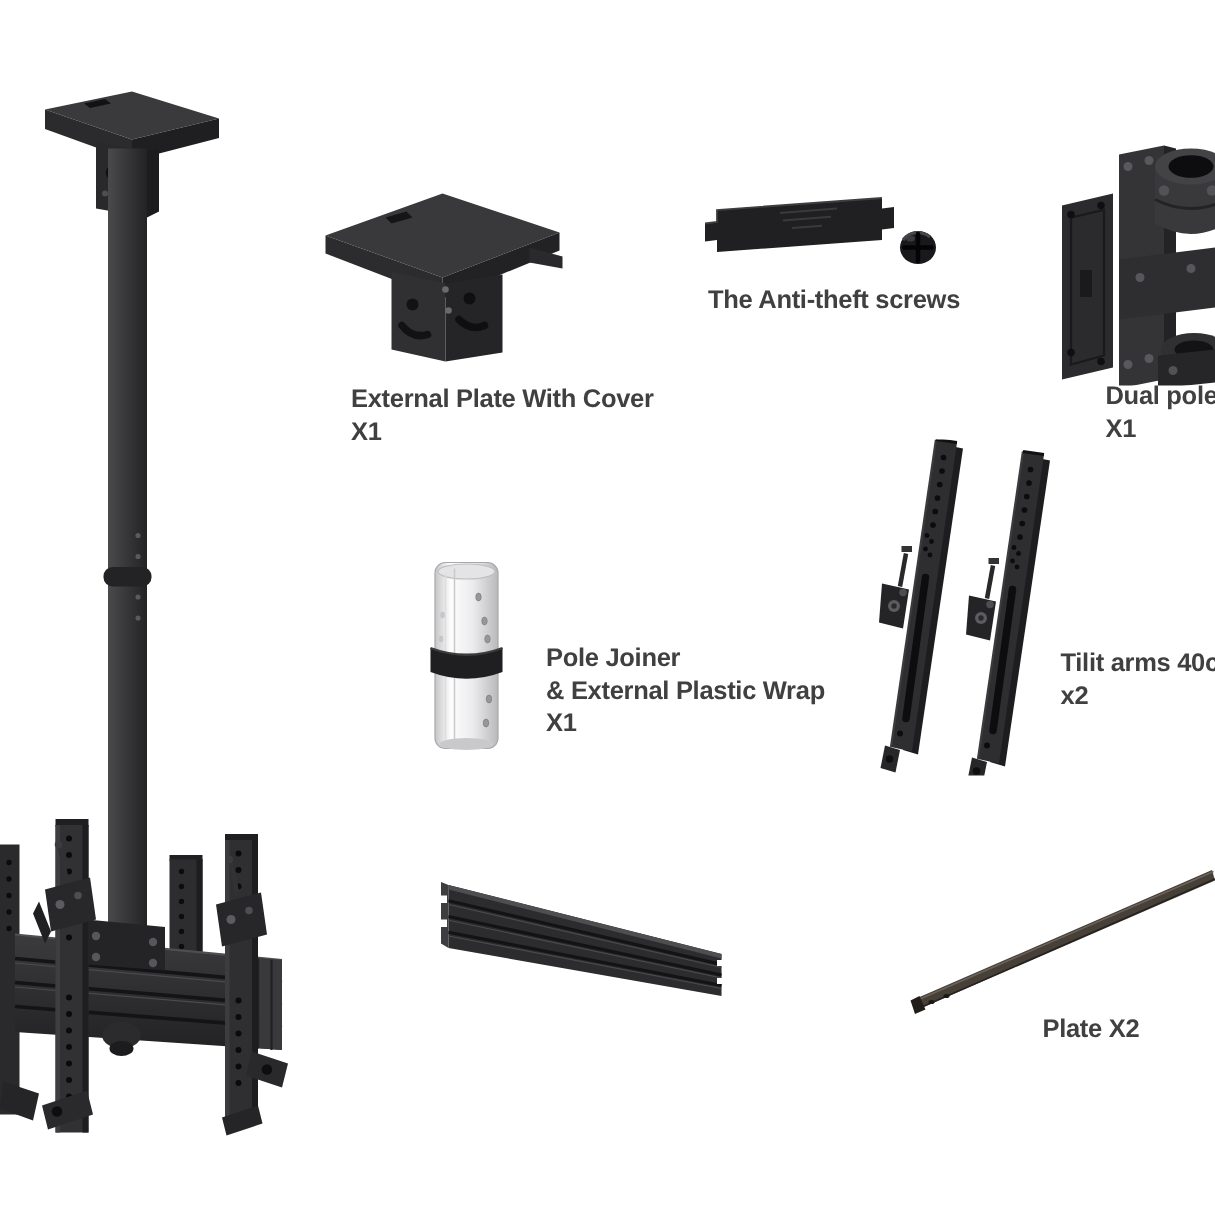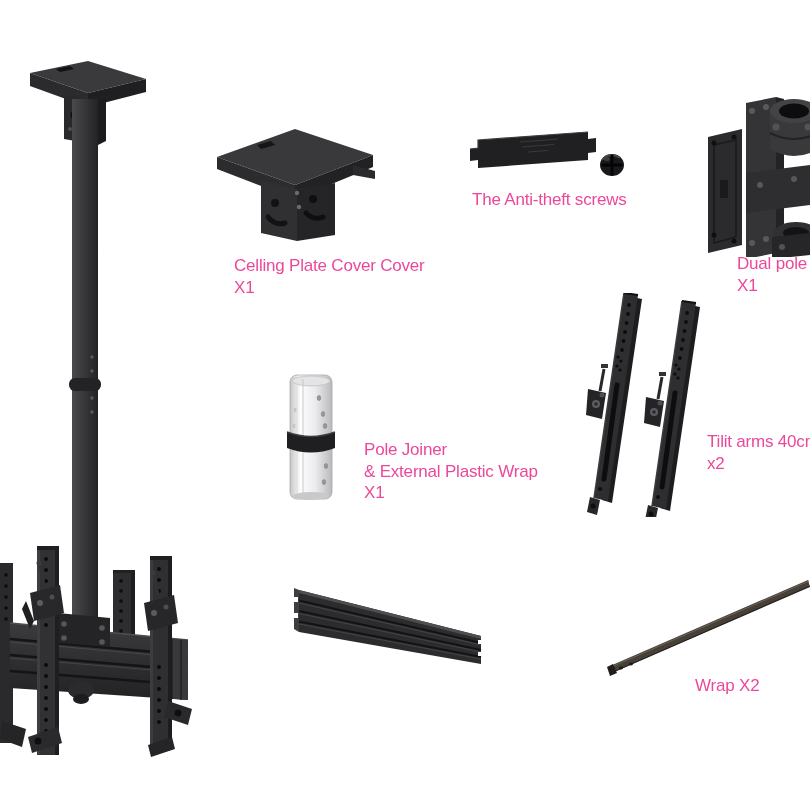--- a/index.html
+++ b/index.html
@@ -1,21 +1,21 @@
 <!DOCTYPE html>
 <html><head>
 <meta charset="utf-8">
 <style>
   html,body{margin:0;padding:0;background:#fff;}
   #canvas{
     position:relative;width:810px;height:810px;background:#ffffff;
     overflow:hidden;font-family:"Liberation Sans",sans-serif;
   }
   .part-label{
-    position:absolute;color:#ec4899;font-weight:400;font-size:17px;
+    position:absolute;color:#404040;font-weight:700;font-size:17px;
     line-height:21.5px;letter-spacing:-0.2px;white-space:nowrap;
   }
   .illus{position:absolute;}
   svg{display:block;}
 </style>
 </head>
 <body>
 
 <div id="canvas">
 
@@ -342,42 +342,42 @@
       <polygon points="5,88 203,2 205,9 7,95" fill="#474039"></polygon>
       <line x1="6" y1="89" x2="204" y2="3" stroke="#6b635b" stroke-width="1"></line>
       <line x1="8" y1="94" x2="205" y2="8" stroke="#26211d" stroke-width="1"></line>
       <polygon points="2,89 8,86 12,95 5,98" fill="#211d1a"></polygon>
       <ellipse cx="16" cy="90" rx="2" ry="1.4" fill="#1b1713"></ellipse>
       <ellipse cx="26" cy="86" rx="2" ry="1.4" fill="#1b1713"></ellipse>
     </svg>
   </div>
 
   <div class="part-label" style="left:234px;top:255px">
-    <div>Celling Plate Cover Cover</div>
+    <div>External Plate With Cover</div>
     <div>X1</div>
   </div>
 
   <div class="part-label" style="left:472px;top:189px">
     <div>The Anti-theft screws</div>
   </div>
 
   <div class="part-label" style="left:737px;top:253px;width:73px;overflow:hidden">
     <div>Dual pole c</div>
     <div>X1</div>
   </div>
 
-  <div class="part-label" style="left:364px;top:439px">
+  <div class="part-label" style="left:364px;top:428px">
     <div>Pole Joiner</div>
     <div>&amp; External Plastic Wrap</div>
     <div>X1</div>
   </div>
 
   <div class="part-label" style="left:707px;top:431px">
     <div>Tilit arms 40cm</div>
     <div>x2</div>
   </div>
 
 
   <div class="part-label" style="left:695px;top:675px">
-    <div>Wrap X2</div>
+    <div>Plate X2</div>
   </div>
 
 </div>
 
 </body></html>

